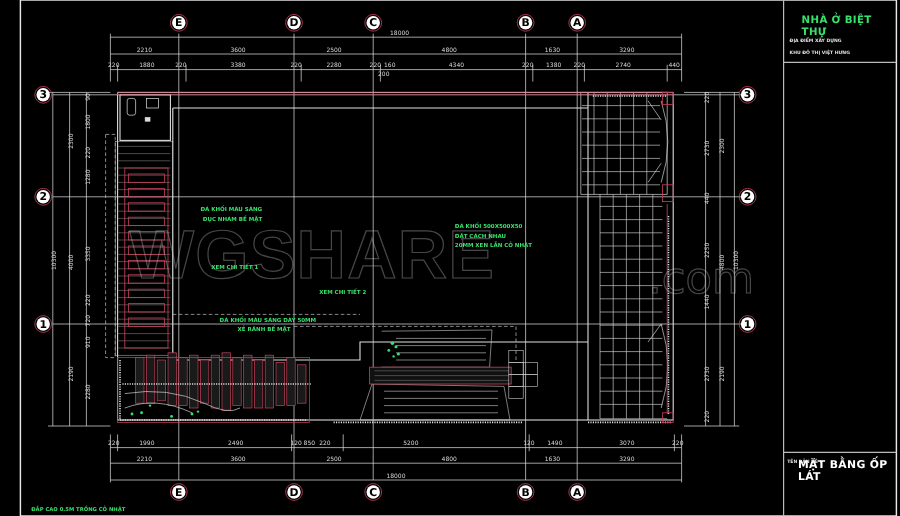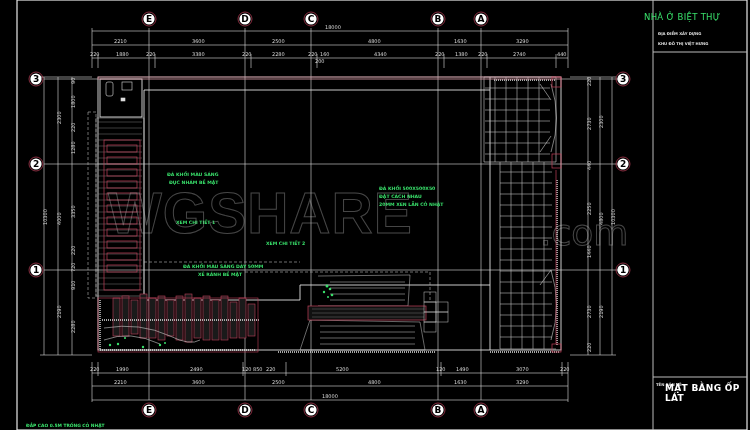--- a/index.html
+++ b/index.html
@@ -2,21 +2,21 @@
 <html><head>
 <meta charset="utf-8">
 <style>
   html, body { margin:0; padding:0; background:#000; }
   body { width:750px; height:430px; overflow:hidden; position:relative; font-family:"DejaVu Sans", sans-serif; }
   #sheet { position:absolute; left:0; top:0; width:750px; height:430px; background:#000; }
   svg { position:absolute; left:0; top:0; }
   .dimtxt { fill:#d8d8d8; font-size:5px; font-family:"DejaVu Sans", sans-serif; }
   .gridlbl { fill:#fff; font-size:9px; font-weight:bold; font-family:"DejaVu Sans", sans-serif; }
   .note { fill:#39e06b; font-size:4.6px; font-weight:bold; font-family:"DejaVu Sans", sans-serif; }
-  .tb-title { position:absolute; left:644px; top:12px; color:#39e06b; font-size:8.5px; font-weight:normal; letter-spacing:0.3px; }
+  .tb-title { position:absolute; left:668px; top:12px; color:#39e06b; font-size:8.5px; font-weight:bold; letter-spacing:0.3px; }
   .tb-sub { position:absolute; left:658px; color:#e0e0e0; font-size:3.8px; font-weight:bold; }
   .tb-label { position:absolute; left:656px; top:382px; color:#e0e0e0; font-size:3.8px; font-weight:bold; }
   .tb-sheet { position:absolute; left:665px; top:383px; color:#fff; font-size:9px; font-weight:bold; letter-spacing:0.3px; }
   .bottom-note { position:absolute; left:26px; top:423px; color:#39e06b; font-size:4.4px; font-weight:bold; }
   .watermark { position:absolute; left:108px; top:180px; font-size:57px; font-weight:bold; color:transparent;
                -webkit-text-stroke:1px rgba(200,200,200,0.35); letter-spacing:1px; font-family:Liberation Sans, sans-serif; }
   .watermark-com { position:absolute; left:540px; top:212px; font-size:36px; color:transparent;
                -webkit-text-stroke:1px rgba(200,200,200,0.35); font-family:"DejaVu Sans", sans-serif; }
 </style>
 </head>

